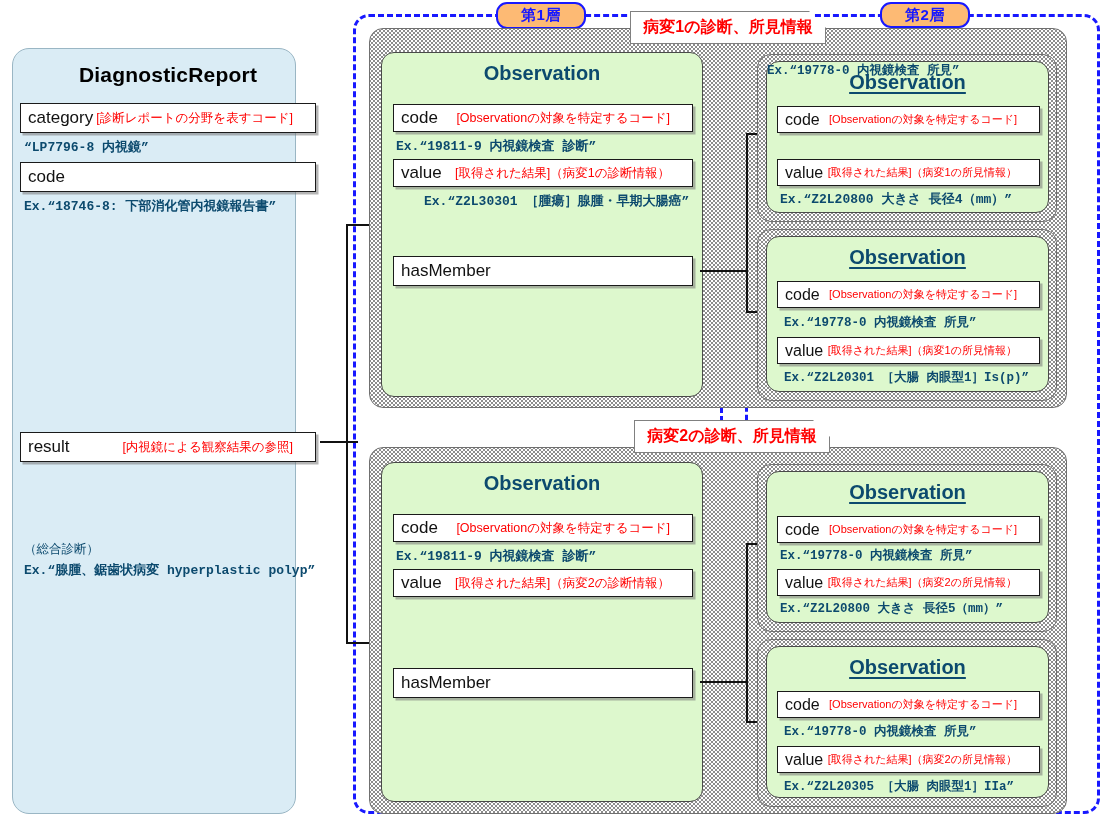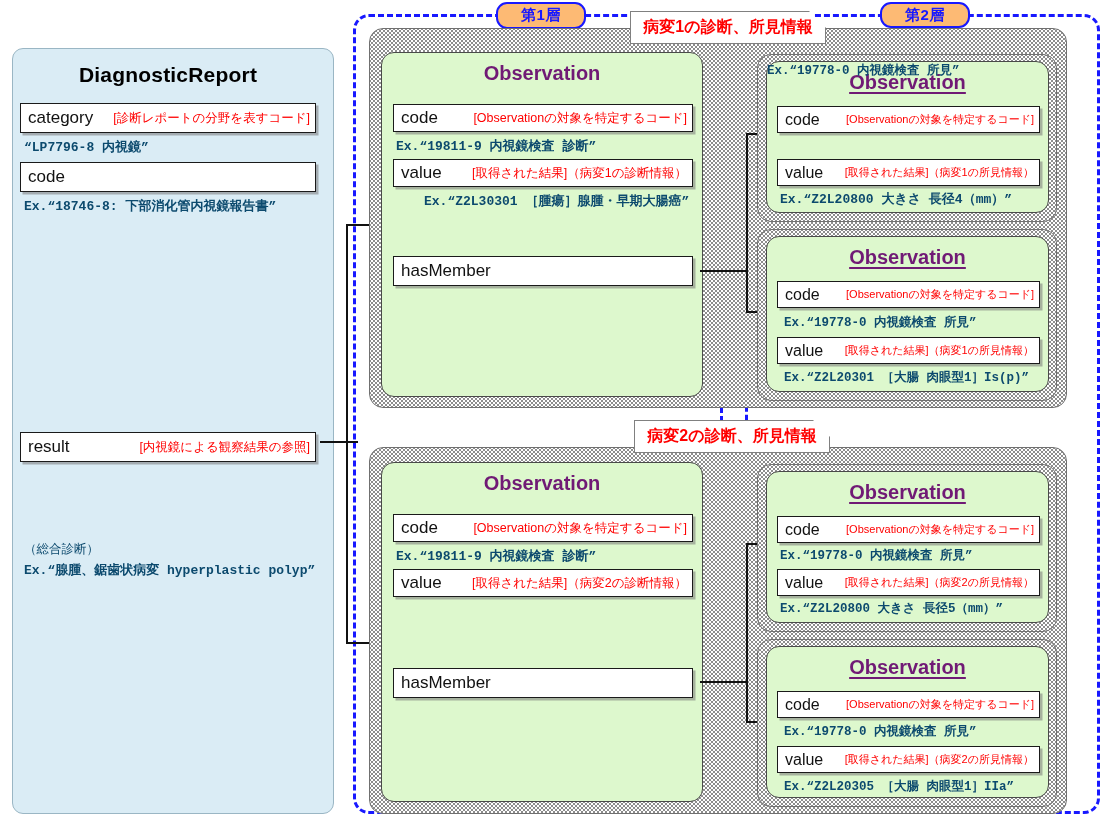--- a/index.html
+++ b/index.html
@@ -2,37 +2,37 @@
 <html><head>
 <meta charset="utf-8">
 <style>
   html,body{margin:0;padding:0;background:#ffffff;}
   body{width:1106px;height:826px;position:relative;overflow:hidden;
        font-family:"Liberation Sans","DejaVu Sans",sans-serif;}
   .abs{position:absolute;}
 
   
   #dr-panel{
-    left:12px;top:48px;width:322px;height:766px;
-    background:#daecf5;border:1px solid #9ab6c4;border-radius:11px;
+    left:12px;top:48px;width:284px;height:766px;
+    background:#daecf5;border:1px solid #9ab6c4;border-radius:17px;
     box-sizing:border-box;
   }
   #dr-title{
     position:absolute;left:0;top:14px;width:310px;text-align:center;
     font-size:21px;font-weight:bold;color:#000;letter-spacing:.2px;
   }
   
   .fbox{
     position:absolute;box-sizing:border-box;background:#fff;
     border:1.6px solid #1a1a1a;
     box-shadow:2.5px 2.5px 0 rgba(120,120,120,.55);
     display:flex;align-items:center;
   }
   .fbox .fname{font-size:17px;color:#111;padding-left:7px;white-space:nowrap;}
-  .fbox .fdesc{font-size:12.5px;color:#ff0000;margin-left:auto;padding-right:5px;white-space:nowrap;}
+  .fbox .fdesc{font-size:12.5px;color:#ff0000;margin-left:auto;padding-right:22px;white-space:nowrap;}
   .exline{
     position:absolute;font-size:13px;font-weight:bold;color:#0c4a6e;white-space:nowrap;font-family:Liberation Mono, monospace;
   }
   .exline.small{font-size:12.5px;font-weight:normal;}
 
   
   .layerframe{
     position:absolute;box-sizing:border-box;
     border:3px dashed #1818ff;border-radius:16px;background:transparent;
   }
@@ -56,21 +56,21 @@
     background-position:0 0,2px 2px;
   }
 
   
   .obs{
     position:absolute;box-sizing:border-box;
     background:#ddf8cd;border:1.4px solid #4a4a4a;border-radius:13px;
   }
   .obs-title{
     position:absolute;left:0;top:9px;width:100%;text-align:center;
-    font-size:20px;font-weight:bold;color:#701a75;
+    font-size:20px;font-weight:bold;color:#0c4a6e;
   }
   .obs-title.ul{text-decoration:underline;text-underline-offset:3px;}
 
   
   .callout{
     position:absolute;box-sizing:border-box;background:#fff;
     border:1.5px solid #808080;
     box-shadow:2.5px 2.5px 0 rgba(120,120,120,.5);
     color:#ff0000;font-size:16px;font-weight:bold;
     display:flex;align-items:center;justify-content:center;

